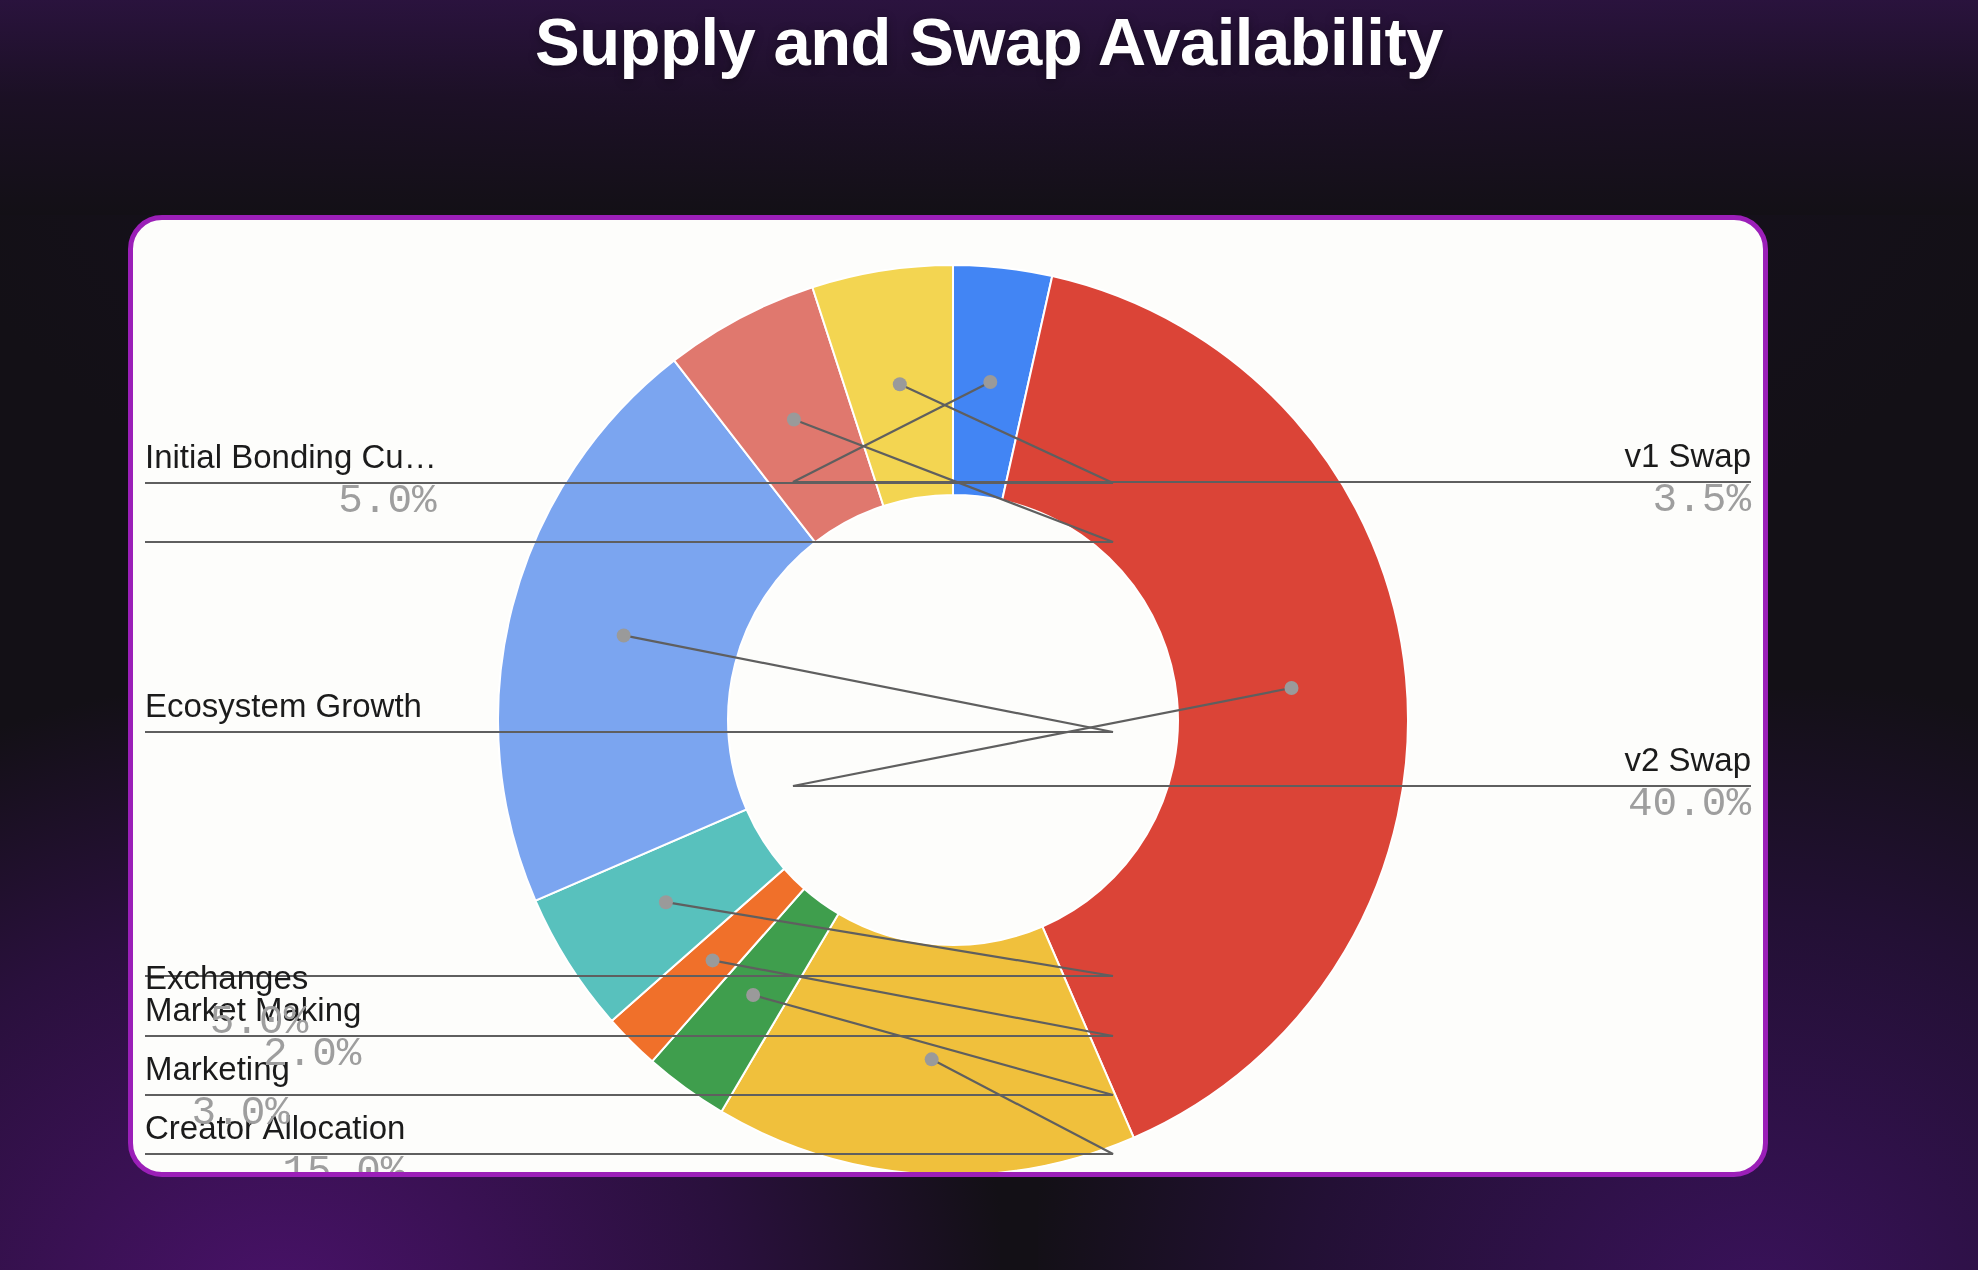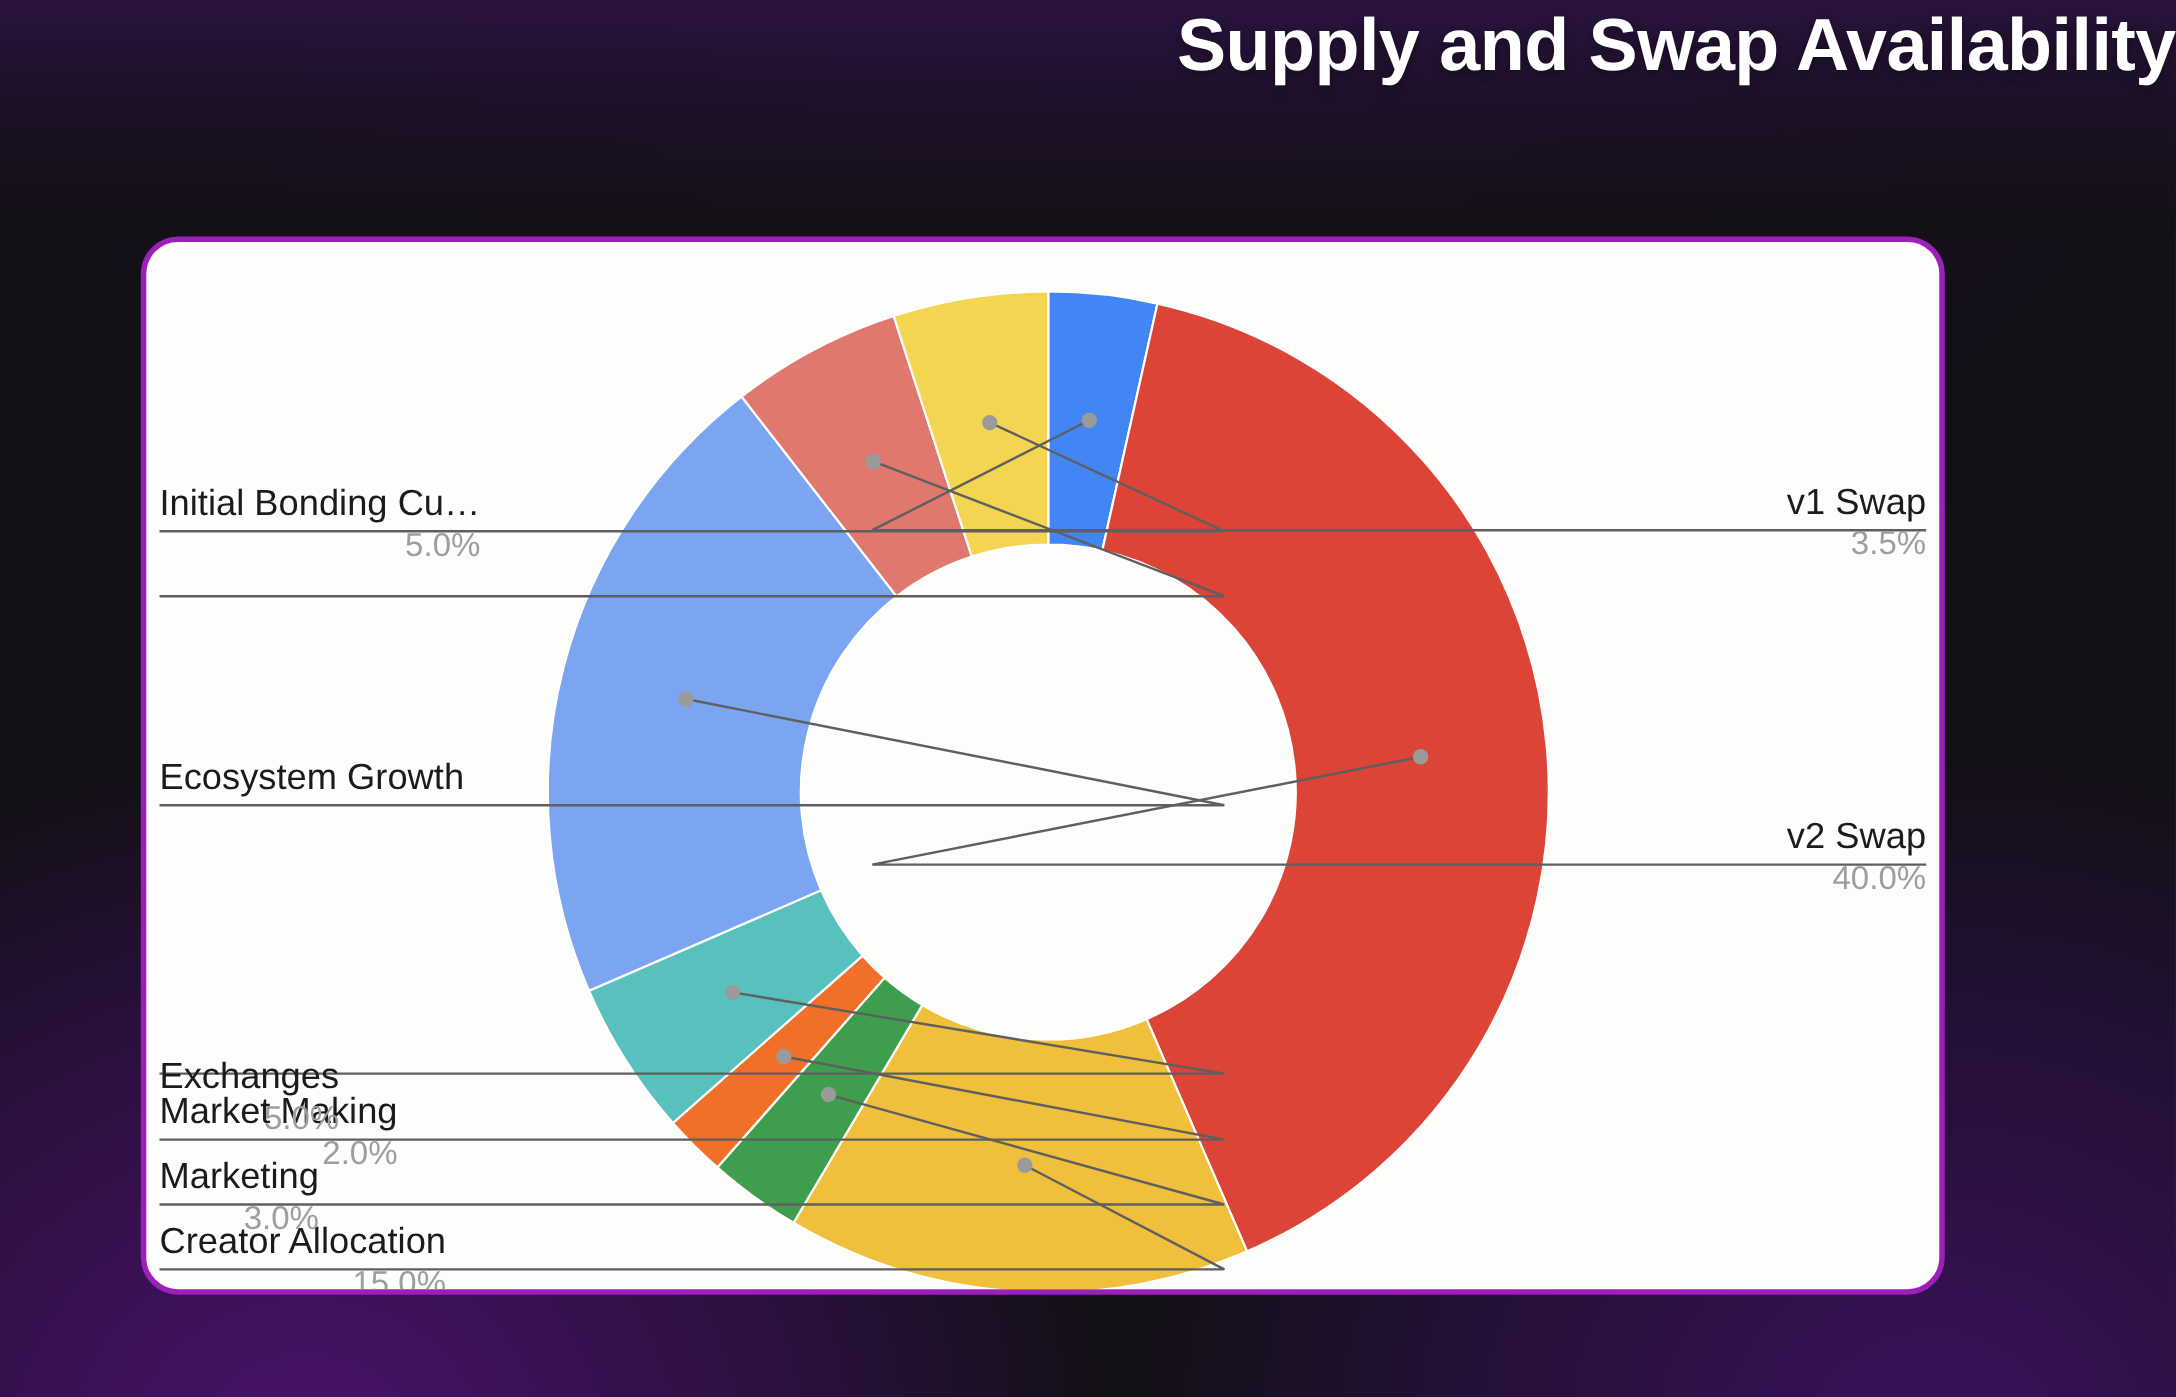--- a/index.html
+++ b/index.html
@@ -37,21 +37,21 @@
   .bg-top-dark {
     position: absolute;
     left: 0; top: 0; right: 0; height: 215px;
     background: linear-gradient(180deg, rgba(43,19,63,0.95) 0%, rgba(28,16,38,0.9) 45%, rgba(19,16,22,1) 100%);
     pointer-events: none;
   }
 
   .header {
     position: absolute;
     left: 0; top: 0; width: 100%;
-    text-align: right;
+    text-align: center;
     z-index: 4;
   }
   .title {
     color: #ffffff;
     font-size: 67px;
     font-weight: 700;
     letter-spacing: -0.5px;
     line-height: 1.0;
     padding-top: 8px;
     text-shadow: 0 2px 10px rgba(0,0,0,0.35);
@@ -96,24 +96,25 @@
     white-space: nowrap;
   }
   .callout .name {
     color: #1b1b1b;
     font-size: 33px;
     line-height: 1.12;
     font-weight: 400;
   }
   .callout .value {
     color: #9e9e9e;
-    font-size: 30px;
+    font-size: 41px;
     line-height: 1.12;
     font-weight: 400;
     padding-top: 3px;
+    font-family: Liberation Mono, monospace;
   }
   .callout.right { text-align: right; }
   .callout.left  { text-align: right; }
 </style>
 </head>
 <body>
 
 <div class="bg-top-dark"></div>
 <div class="bg-glow-left"></div>
 <div class="bg-glow-right"></div>

